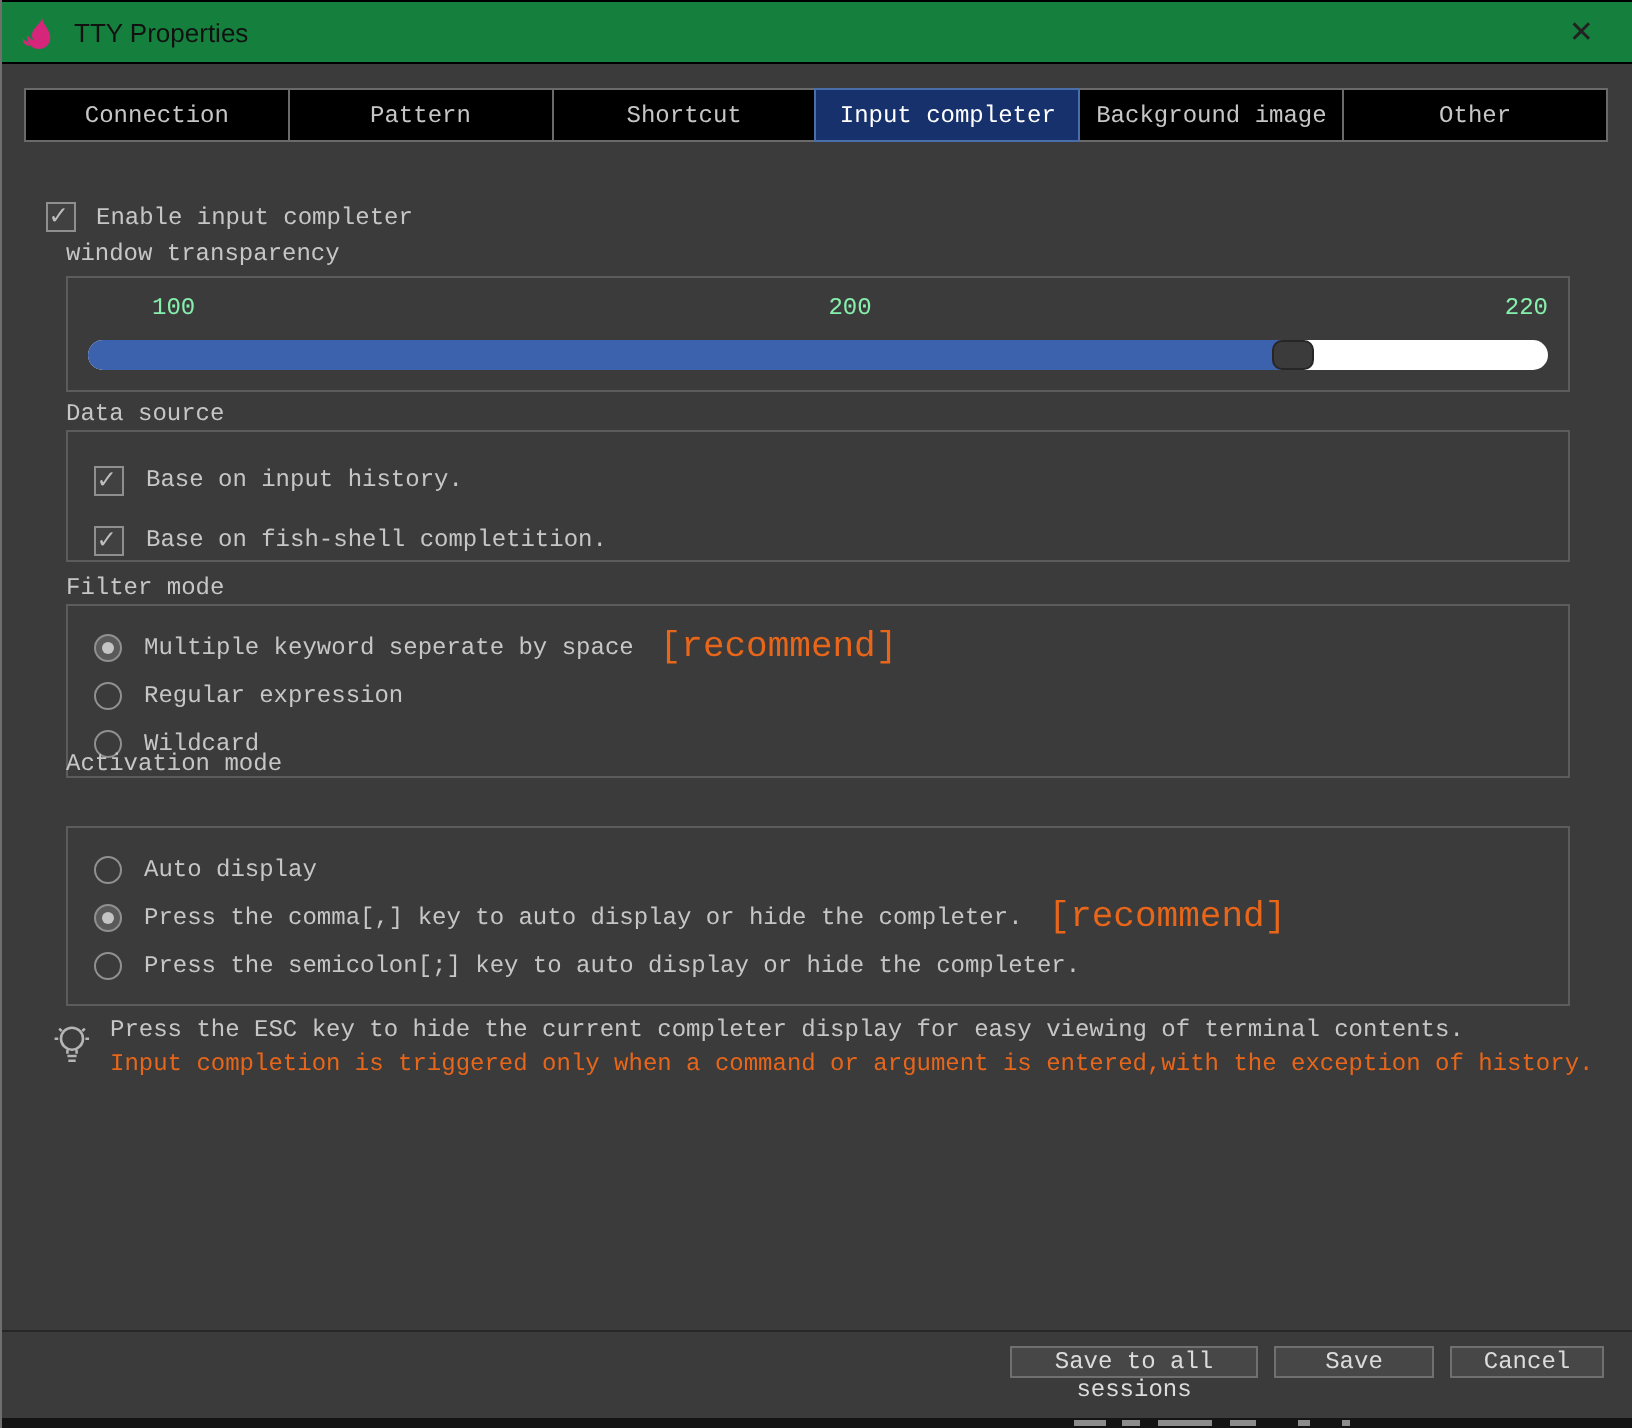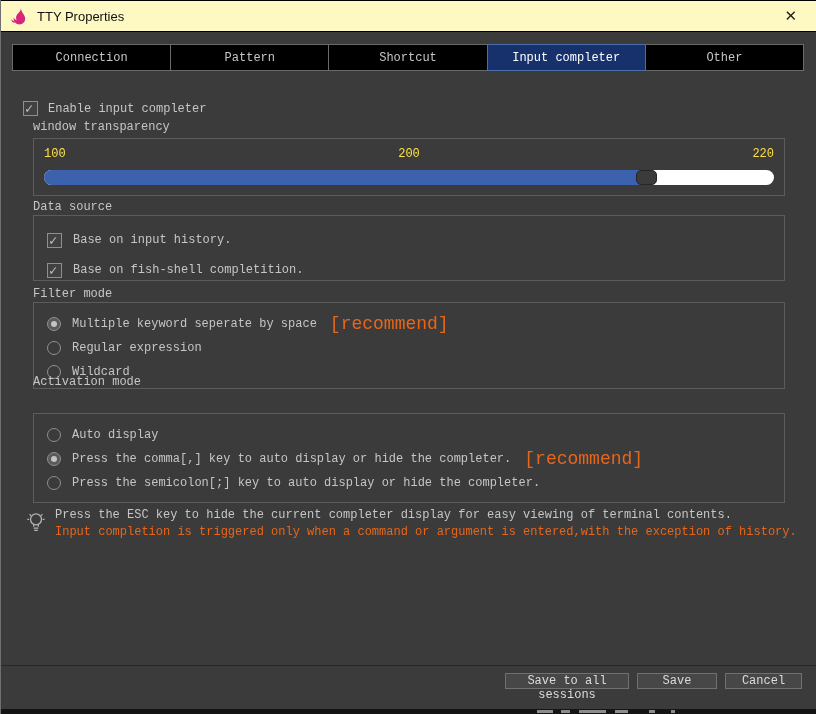--- a/index.html
+++ b/index.html
@@ -3,21 +3,21 @@
 <meta charset="utf-8">
 <style>
   * { margin:0; padding:0; box-sizing:border-box; }
   html,body { width:816px; height:714px; }
   body { font-family:"Liberation Mono","DejaVu Sans Mono",monospace; background:#222; }
 
   .window { position:relative; width:816px; height:714px; background:#3b3b3b; overflow:hidden;
             border-left:1px solid #6f6f6f; }
 
   
-  .titlebar { position:absolute; top:0; left:-1px; width:817px; height:32px; background:#fef9c3;
+  .titlebar { position:absolute; top:0; left:-1px; width:817px; height:32px; background:#15803d;
               border:1px solid #000; display:flex; align-items:center;justify-content:space-between; }
   .app-icon { width:20px; height:20px; margin-left:8px; }
   .title-text { margin-left:8px; font-family:"Liberation Sans",sans-serif; font-size:13px; color:#111; }
   .close-btn { margin-left:auto; margin-right:13px; font-family:"DejaVu Sans",sans-serif;
                font-size:15px; color:#222; cursor:pointer; padding:2px 6px; }
 
   
   .tabbar { position:absolute; top:44px; left:11px; width:792px; height:27px; display:flex; }
   .tab { flex:1; border:1px solid #6a6a6a; margin-left:-1px; color:#c6c6c6; font-size:12px;
          display:flex; align-items:center; justify-content:center; background:#000000; cursor:pointer; }
@@ -39,21 +39,21 @@
   .radio { width:14px; height:14px; border:1px solid #909090; border-radius:50%; background:transparent;
            position:relative; flex:0 0 auto; }
   .radio.selected { background:#5a5a5a; }
   .radio.selected::after { content:""; position:absolute; left:3px; top:3px; width:6px; height:6px;
            border-radius:50%; background:#c4c4c4; }
 
   
   .transparency-label { position:absolute; top:120px; left:32px; }
   .slider-panel { position:absolute; top:138px; left:32px; width:752px; height:58px;
                   border:1px solid #5c5c5c; padding:8px 10px 0 10px; }
-  .slider-scale { display:flex; color:#fde047; font-size:12px; }
+  .slider-scale { display:flex; color:#86efac; font-size:12px;margin-left:32px; }
   .slider-scale span:nth-child(1){ flex:1; text-align:left; }
   .slider-scale span:nth-child(2){ flex:1; text-align:center; }
   .slider-scale span:nth-child(3){ flex:1; text-align:right; }
   .slider-track { position:relative; margin-top:9px; height:15px; border-radius:8px; background:#ffffff; cursor:pointer; }
   .slider-fill { position:absolute; left:0; top:0; bottom:0; width:82.4%; background:#3d62ad;
                  border-radius:8px 0 0 8px; }
   .slider-thumb { position:absolute; top:0; left:calc(82.4% - 10px); width:21px; height:15px;
                   background:#3b3b3b; border:1px solid #262626; border-radius:5px; cursor:grab; z-index:2; }
 
   
@@ -104,20 +104,21 @@
     </svg>
     <span class="title-text">TTY Properties</span>
     <span class="close-btn">✕</span>
   </div>
 
   <div class="tabbar">
     <div class="tab">Connection</div>
     <div class="tab">Pattern</div>
     <div class="tab">Shortcut</div>
     <div class="tab active">Input completer</div>
+    <div class="tab">Background image</div>
     <div class="tab">Other</div>
   </div>
 
   <div class="enable-row">
     <span class="checkbox checked"></span>
     <span class="check-label lbl">Enable input completer</span>
   </div>
 
   <div class="transparency-label lbl">window transparency</div>
   <div class="slider-panel">

